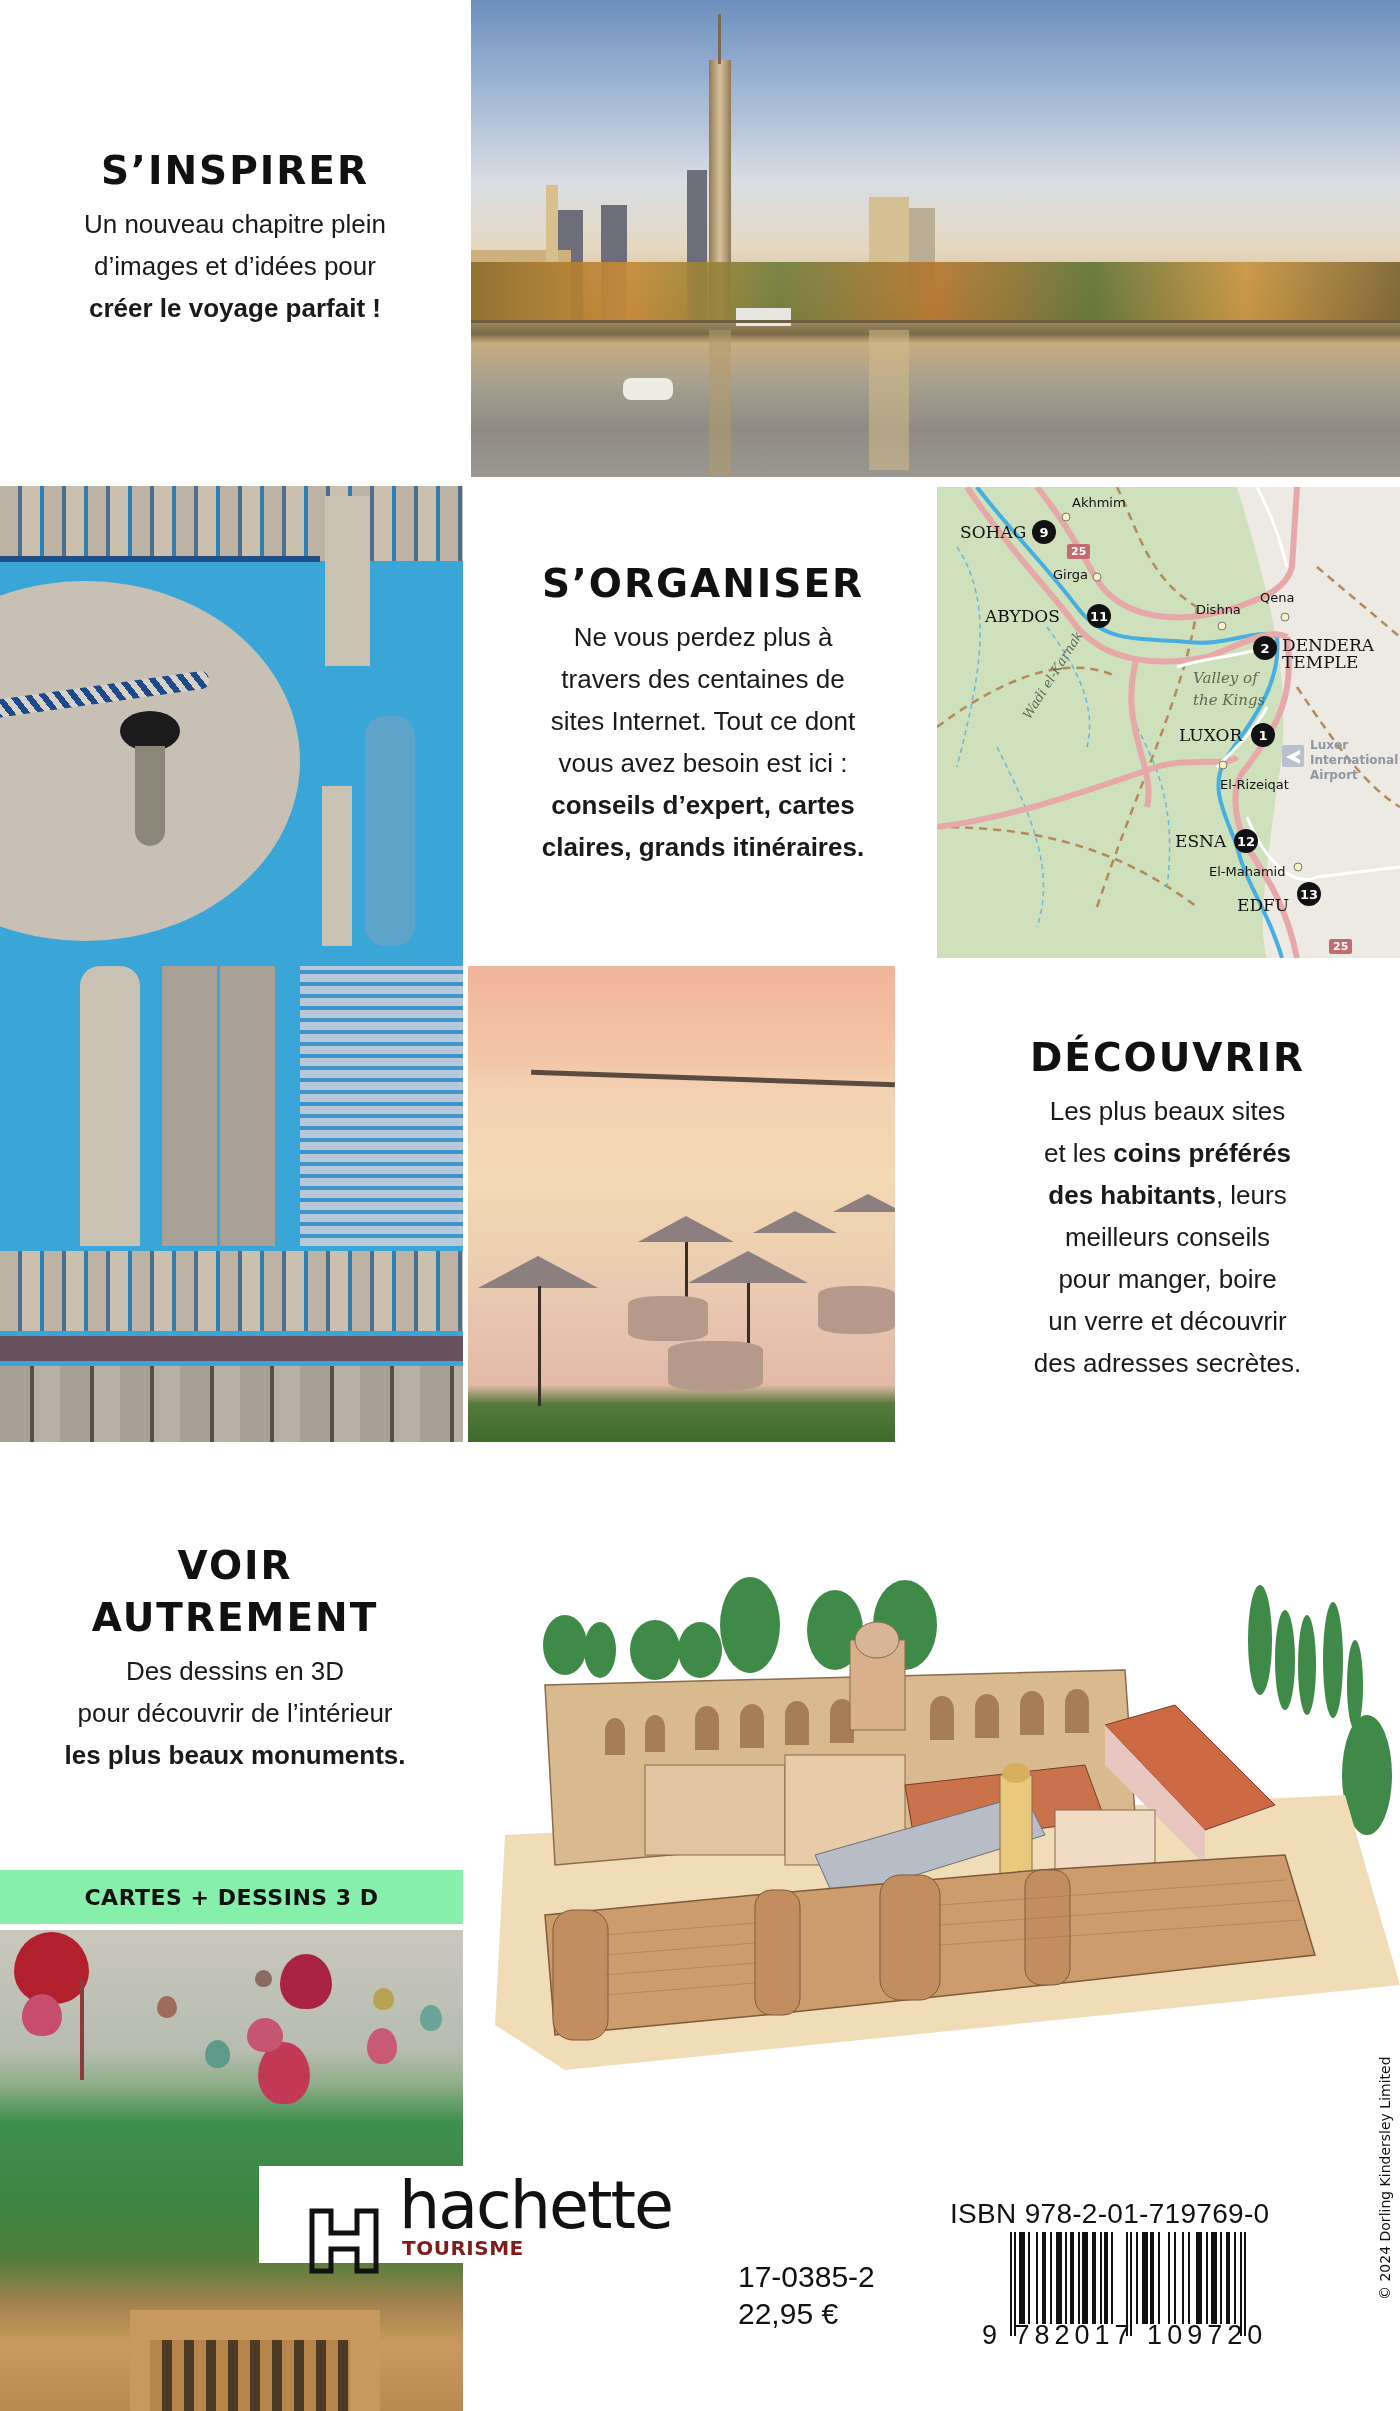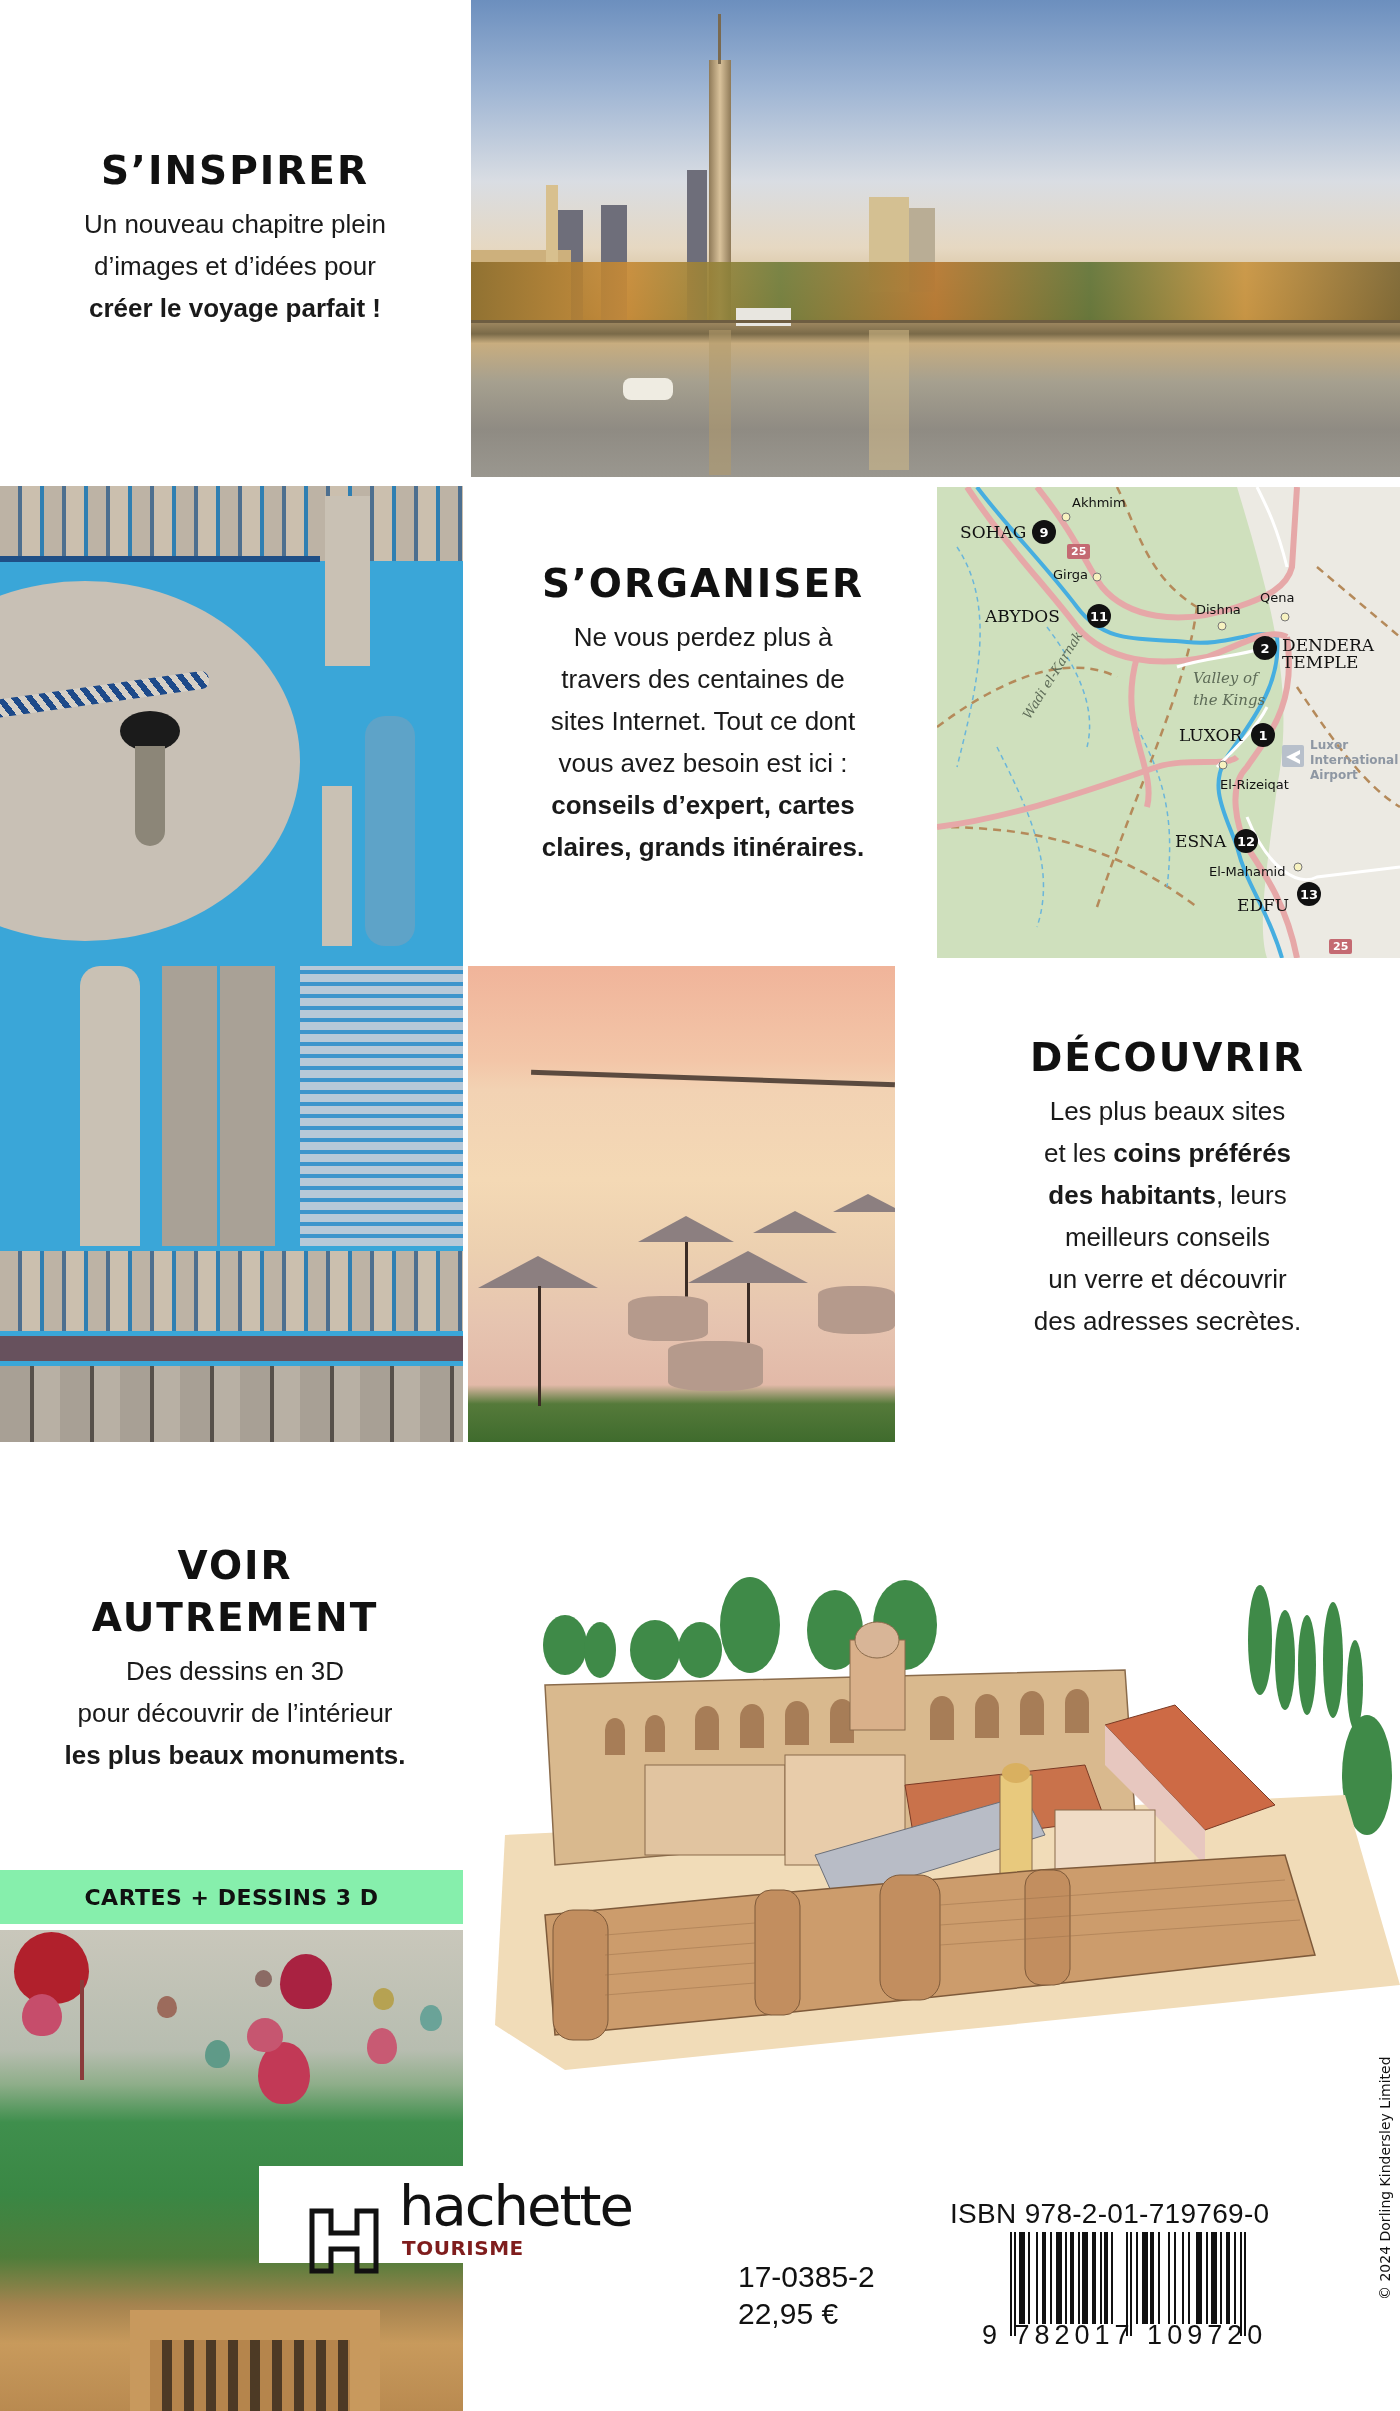--- a/index.html
+++ b/index.html
@@ -133,21 +133,21 @@
   }
   .balloon { position: absolute; border-radius: 50% 50% 45% 45% / 55% 55% 45% 45%; }
 
   
   #publisher-box {
     position: absolute; left: 259px; top: 2166px; width: 380px; height: 97px; background: #fff;
   }
   #hachette-logo { position: absolute; left: 50px; top: 42px; }
   #hachette-word {
     position: absolute; left: 140px; top: 10px;
-    font-family: "DejaVu Sans", sans-serif; font-weight: normal; font-size: 56px; letter-spacing: -2px; color: #111; line-height: 60px;
+    font-family: "DejaVu Sans", sans-serif; font-weight: normal; font-size: 65px; letter-spacing: -2px; color: #111; line-height: 60px;
   }
   #hachette-sub {
     position: absolute; left: 143px; top: 70px;
     font-family: "DejaVu Sans", sans-serif; font-weight: bold; font-size: 20px; letter-spacing: 0.5px; color: #7f1d1d;
   }
 
   #code-block {
     position: absolute; left: 738px; top: 2258px;
     font-family: "Liberation Sans", sans-serif; font-size: 30px; line-height: 37px; color: #111;
   }
@@ -333,20 +333,21 @@
   <div class="hut" style="left:350px;top:320px;width:77px;height:48px;"></div>
 </div>
 
 <div class="block" style="left:945px; top:1032px; width:445px;">
   <div class="heading">DÉCOUVRIR</div>
   <div class="body-text">
     <div>Les plus beaux sites</div>
     <div><span>et les </span><b>coins préférés</b></div>
     <div><b>des habitants</b><span>, leurs</span></div>
     <div>meilleurs conseils</div>
+    <div>pour manger, boire</div>
     <div>un verre et découvrir</div>
     <div>des adresses secrètes.</div>
   </div>
 </div>
 
 <div class="block" style="left:10px; top:1540px; width:450px;">
   <div class="heading">
     <div>VOIR</div>
     <div>AUTREMENT</div>
   </div>

